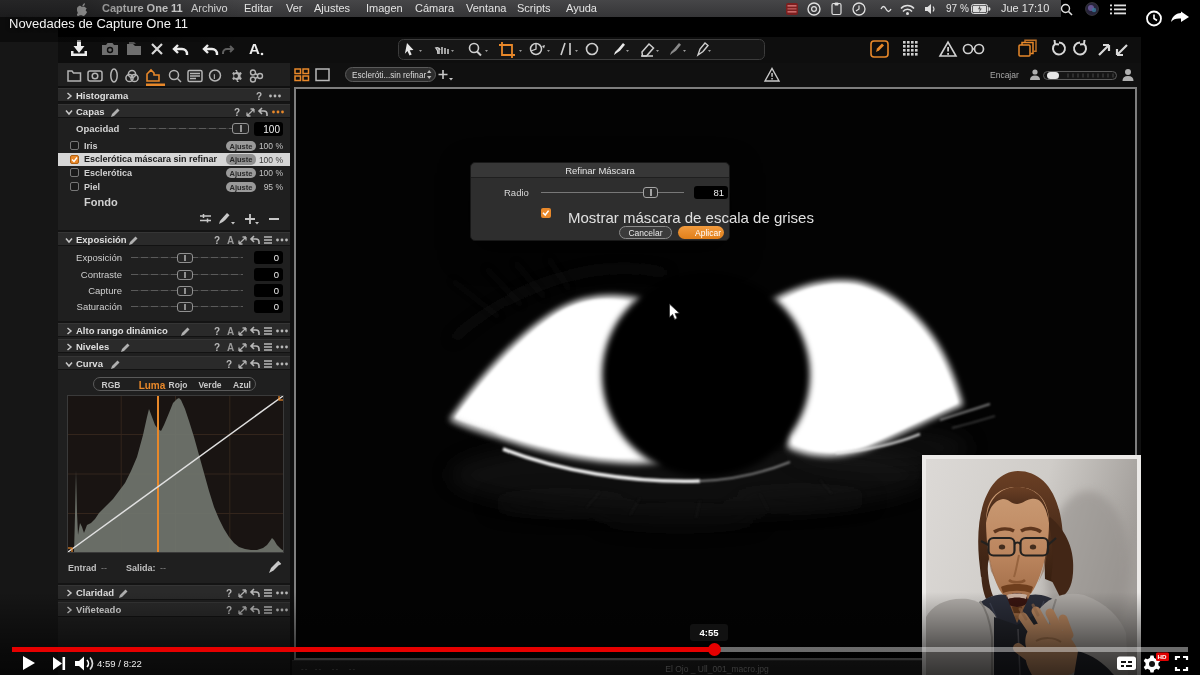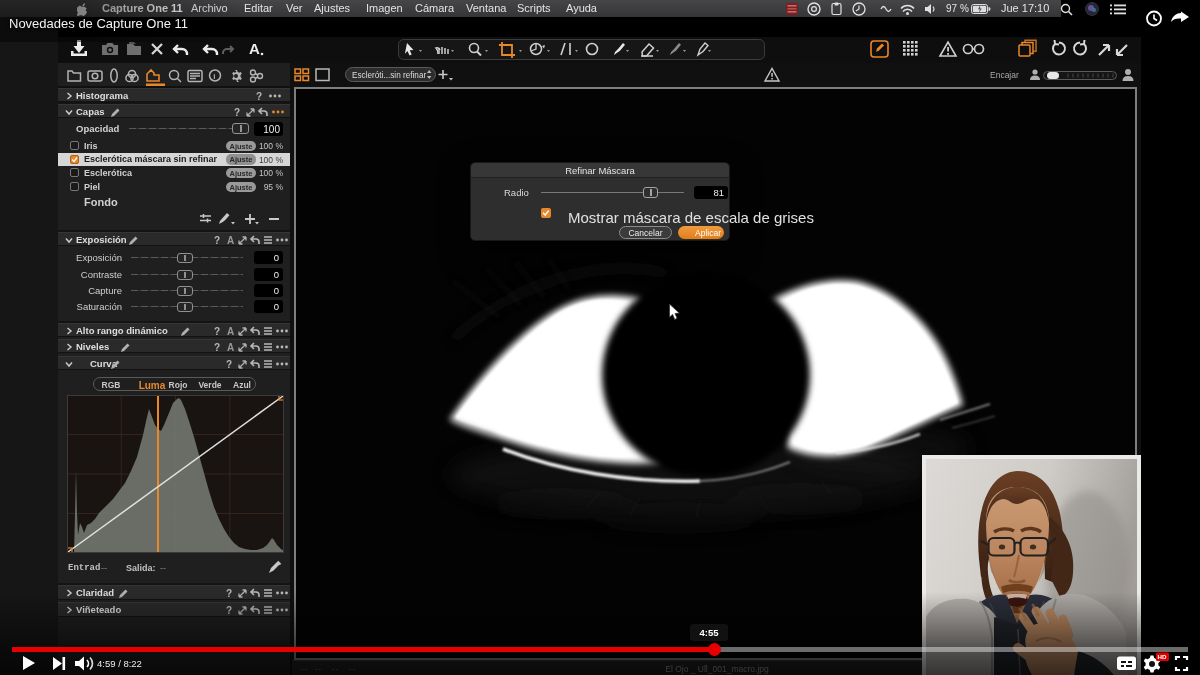--- a/index.html
+++ b/index.html
@@ -414,21 +414,21 @@
             <circle cx="63.5" cy="7" r="1.4"></circle>
             <circle cx="68" cy="7" r="1.4"></circle>
             <circle cx="72.5" cy="7" r="1.4"></circle>
           </g>
         </svg>
       </div>
 <div class="abs" style="left:0;top:293px;width:232px;height:14px;background:#2a2a2a;border-top:1px solid #353535;border-bottom:1px solid #121212;box-sizing:border-box;">
         <svg class="abs" style="left:7px;top:3px;" width="8" height="8" viewBox="0 0 8 8">
           <path d="M1 2.5 L4 6 L7 2.5" stroke="#c8c8c8" stroke-width="1.5" fill="none"></path>
         </svg>
-        <span class="tx" style="left:32px;top:1px;font-size:9.5px;font-weight:bold;color:#dedede;">Curva</span>
+        <span class="tx" style="left:18px;top:1px;font-size:9.5px;font-weight:bold;color:#dedede;">Curva</span>
         <svg class="abs" style="left:52px;top:2px;" width="11" height="11" viewBox="0 0 11 11">
           <path d="M1 10 l1 -3 l5.5 -5.5 l2 2 L4 9z" fill="#b0b0b0"></path>
         </svg>
         <svg class="abs" style="left:168px;top:0;" width="64" height="14" viewBox="0 0 64 14">
           <text x="0" y="11" font-size="10" font-weight="bold" fill="#b8b8b8">?</text>
           <g stroke="#b0b0b0" stroke-width="1.3" fill="none">
             <path d="M13 11 L20 4 M20 4 h-3.5 M20 4 v3.5 M13 11 h3.5 M13 11 v-3.5"></path>
           </g>
           <path d="M28 3 L25 6 L28 9 M25 6 h5 a3 3 0 0 1 3 3 v2" stroke="#b8b8b8" stroke-width="1.6" fill="none"></path>
           <g stroke="#b8b8b8" stroke-width="1.4">
@@ -452,21 +452,21 @@
   <g stroke="#33251c" stroke-width="1">
     <path d="M54.2 0 V158 M108.5 0 V158 M162.8 0 V158 M0 39.5 H217 M0 79 H217 M0 118.5 H217"></path>
   </g>
   <polygon points="0,158 7,158 8,120 9,75 10,118 11,140 13,128 15,132 17,138 20,130 24,128 28,124 32,118 36,114 40,110 46,104 52,96 58,88 64,76 70,62 76,40 80,22 82,14 85,22 88,30 91,34 94,36 97,30 102,18 106,8 110,4 112,3 114,5 118,14 122,26 127,42 132,60 137,78 142,96 147,112 152,124 157,134 162,142 167,148 172,152 178,154 184,155 190,155 196,153 200,150 203,146 205,143 207,145 210,150 214,154 217,156 217,158" fill="#70756e" opacity="0.92"></polygon>
   <rect x="90" y="0" width="2" height="158" fill="#e8882a"></rect>
   <line x1="1" y1="157" x2="216" y2="1" stroke="#e0e0e0" stroke-width="1.5"></line>
   <rect x="0" y="153" width="5" height="5" fill="none" stroke="#e8882a" stroke-width="1.2"></rect>
   <rect x="212" y="0" width="5" height="5" fill="none" stroke="#e8882a" stroke-width="1.2"></rect>
   <rect x="0.5" y="0.5" width="216" height="157" fill="none" stroke="#3a3a3a" stroke-width="1"></rect>
 </svg>
-<span class="tx" style="left:10px;top:500px;font-size:9px;font-weight:bold;color:#c0c0c0;font-family:Liberation Mono, monospace;">Entrad</span>
+<span class="tx" style="left:10px;top:500px;font-size:9px;font-weight:bold;color:#c0c0c0;">Entrad</span>
 <span class="tx" style="left:43px;top:500px;font-size:9px;color:#888;">--</span>
 <span class="tx" style="left:68px;top:500px;font-size:9px;font-weight:bold;color:#c0c0c0;">Salida:</span>
 <span class="tx" style="left:102px;top:500px;font-size:9px;color:#888;">--</span>
 <svg class="abs" style="left:210px;top:497px;" width="14" height="14" viewBox="0 0 14 14">
         <path d="M1 13 l2 -5 l6 -6 l2.5 2.5 l-6 6z" fill="#c8c8c8"></path>
         <path d="M9.5 1.5 l3 3" stroke="#c8c8c8" stroke-width="2"></path>
       </svg>
 <div class="abs" style="left:0;top:520px;width:232px;height:2px;background:#141414;"></div>
 <div class="abs" style="left:0;top:522px;width:232px;height:15px;background:#2a2a2a;border-top:1px solid #353535;border-bottom:1px solid #121212;box-sizing:border-box;">
         <svg class="abs" style="left:7px;top:3px;" width="8" height="8" viewBox="0 0 8 8">

